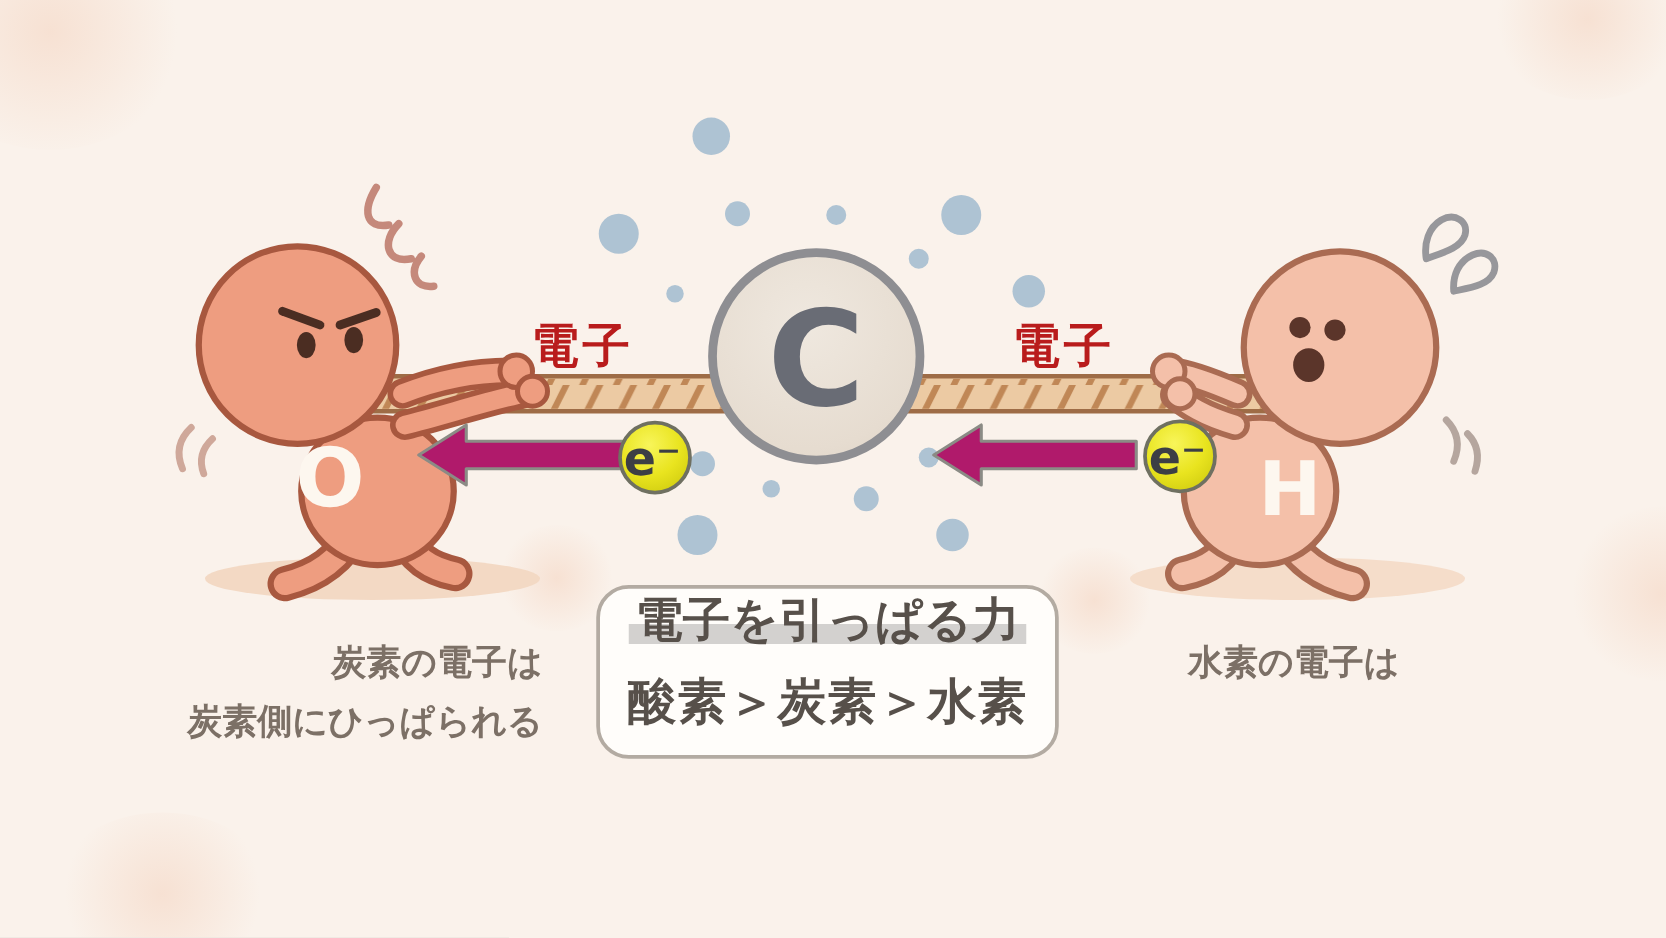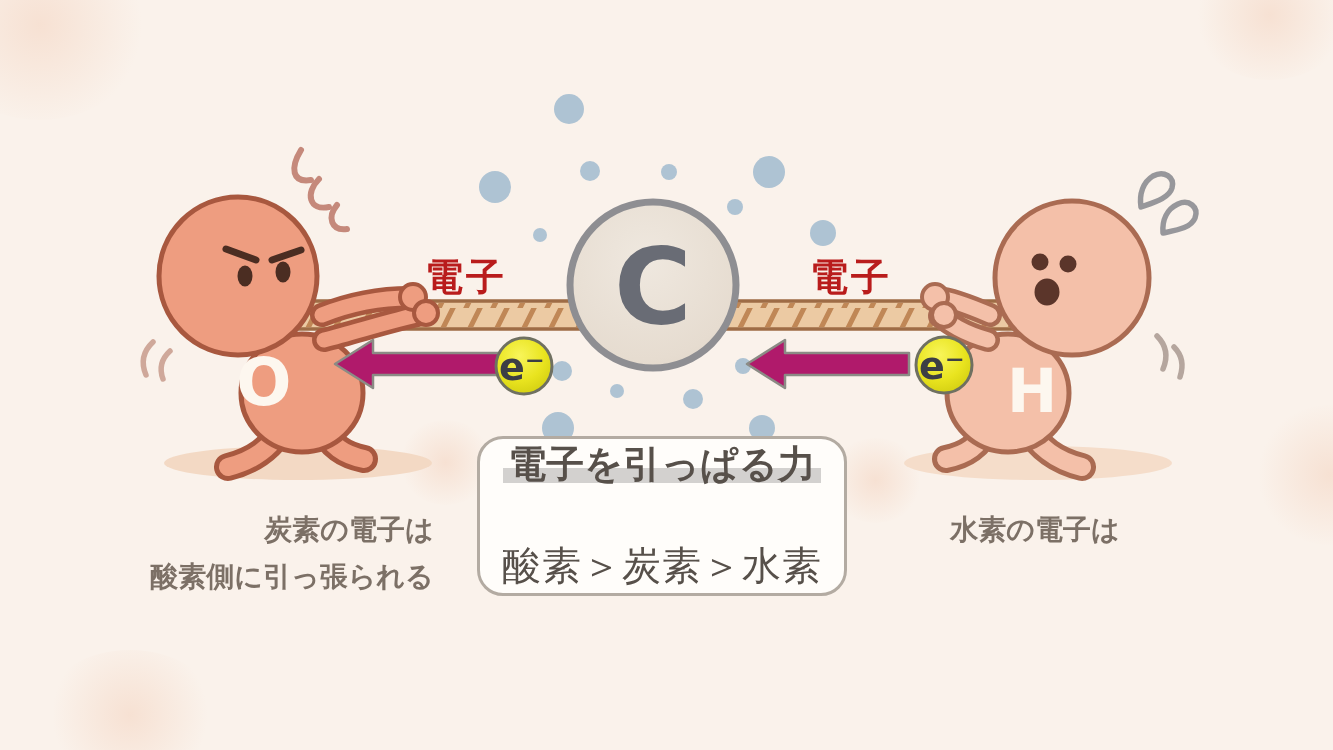--- a/index.html
+++ b/index.html
@@ -14,35 +14,35 @@
   }
   svg.art { position:absolute; left:0; top:0; }
   svg text { font-family:"DejaVu Sans", sans-serif; font-weight:bold; }
 
   .rope-label {
     position:absolute; transform:translate(-50%,-50%);
     font-size:38px; font-weight:bold; color:#b91c1c; letter-spacing:3px;
     white-space:nowrap;
   }
   .title-box {
-    position:absolute; left:477px; top:436px; width:370px; height:160px;
+    position:absolute; left:477px; top:468px; width:370px; height:139px;
     box-sizing:border-box; background:#fffdfa;
     border:3px solid #b3aba2; border-radius:26px;
-    display:flex; flex-direction:column; align-items:center; justify-content:space-between;
+    display:flex; flex-direction:column; align-items:center; justify-content:flex-start;
     gap:12px;
   }
   .title-line1 {
     font-size:38px; font-weight:bold; color:#57504a; white-space:nowrap;
   }
   .title-line1 span.hl {
     background:linear-gradient(to bottom, rgba(0,0,0,0) 58%, #d3d1cf 58%, #d3d1cf 94%, rgba(0,0,0,0) 94%);
     padding:0 5px;
   }
   .title-line2 {
-    font-size:39px; font-weight:normal; color:#57504a; letter-spacing:1px; white-space:nowrap;
+    font-size:39px; font-weight:bold; color:#57504a; letter-spacing:1px; white-space:nowrap;
   }
   .caption {
     position:absolute; transform:translateX(-50%);
     text-align:right; font-size:28px; font-weight:700;
     color:#7c7066; line-height:47px; white-space:nowrap;
   }
   .caption-left  { left:292px;  top:506px; }
   .caption-right { left:1035px; top:506px; }
 </style>
 </head>
@@ -189,19 +189,19 @@
 
   <div class="title-box">
     <div class="title-line1">
       <span class="hl">電子を引っぱる力</span>
     </div>
     <div class="title-line2">酸素＞炭素＞水素</div>
   </div>
 
   <div class="caption caption-left">
     <div>炭素の電子は</div>
-    <div>酸素側に引っ張られる</div>
+    <div>炭素側にひっぱられる</div>
   </div>
   <div class="caption caption-right">
     <div>水素の電子は</div>
   </div>
 
 </div>
 
 </body></html>

